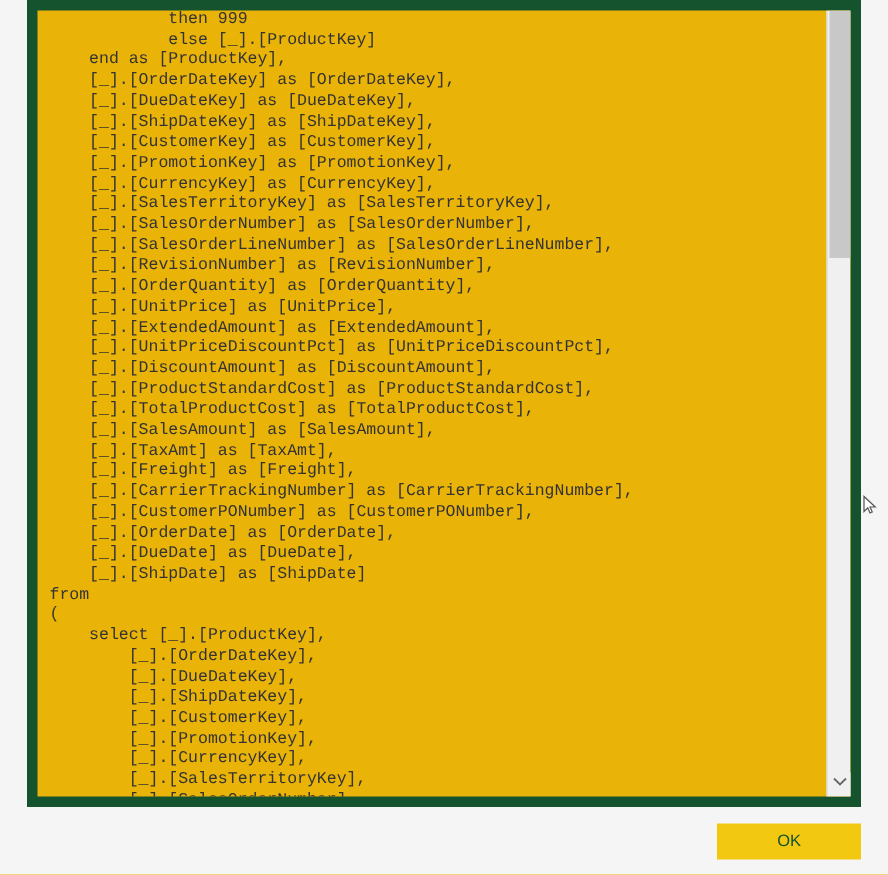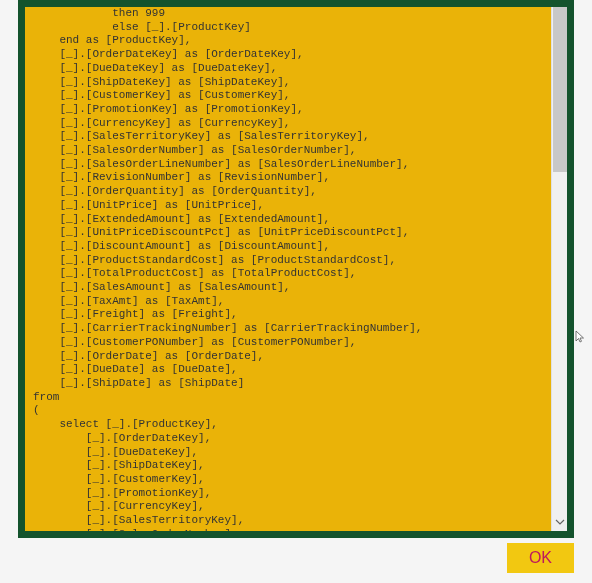--- a/index.html
+++ b/index.html
@@ -74,24 +74,24 @@
       height: 10px;
     }
     .button-bar {
       position: absolute;
       bottom: 10px;
       right: 18px;
     }
     .ok-button {
       background: #f2c811;
       border: none;
-      padding: 6px 22px;
+      padding: 6px 40px;
       font-family: 'Segoe UI', Arial, sans-serif;
-      font-size: 16px;
-      color: #be185d;
+      font-size: 11px;
+      color: #14532d;
       cursor: pointer;
     }
     .cursor-overlay {
       position: absolute;
       top: 330px;
       right: 4px;
       width: 14px;
       height: 14px;
       pointer-events: none;
     }

